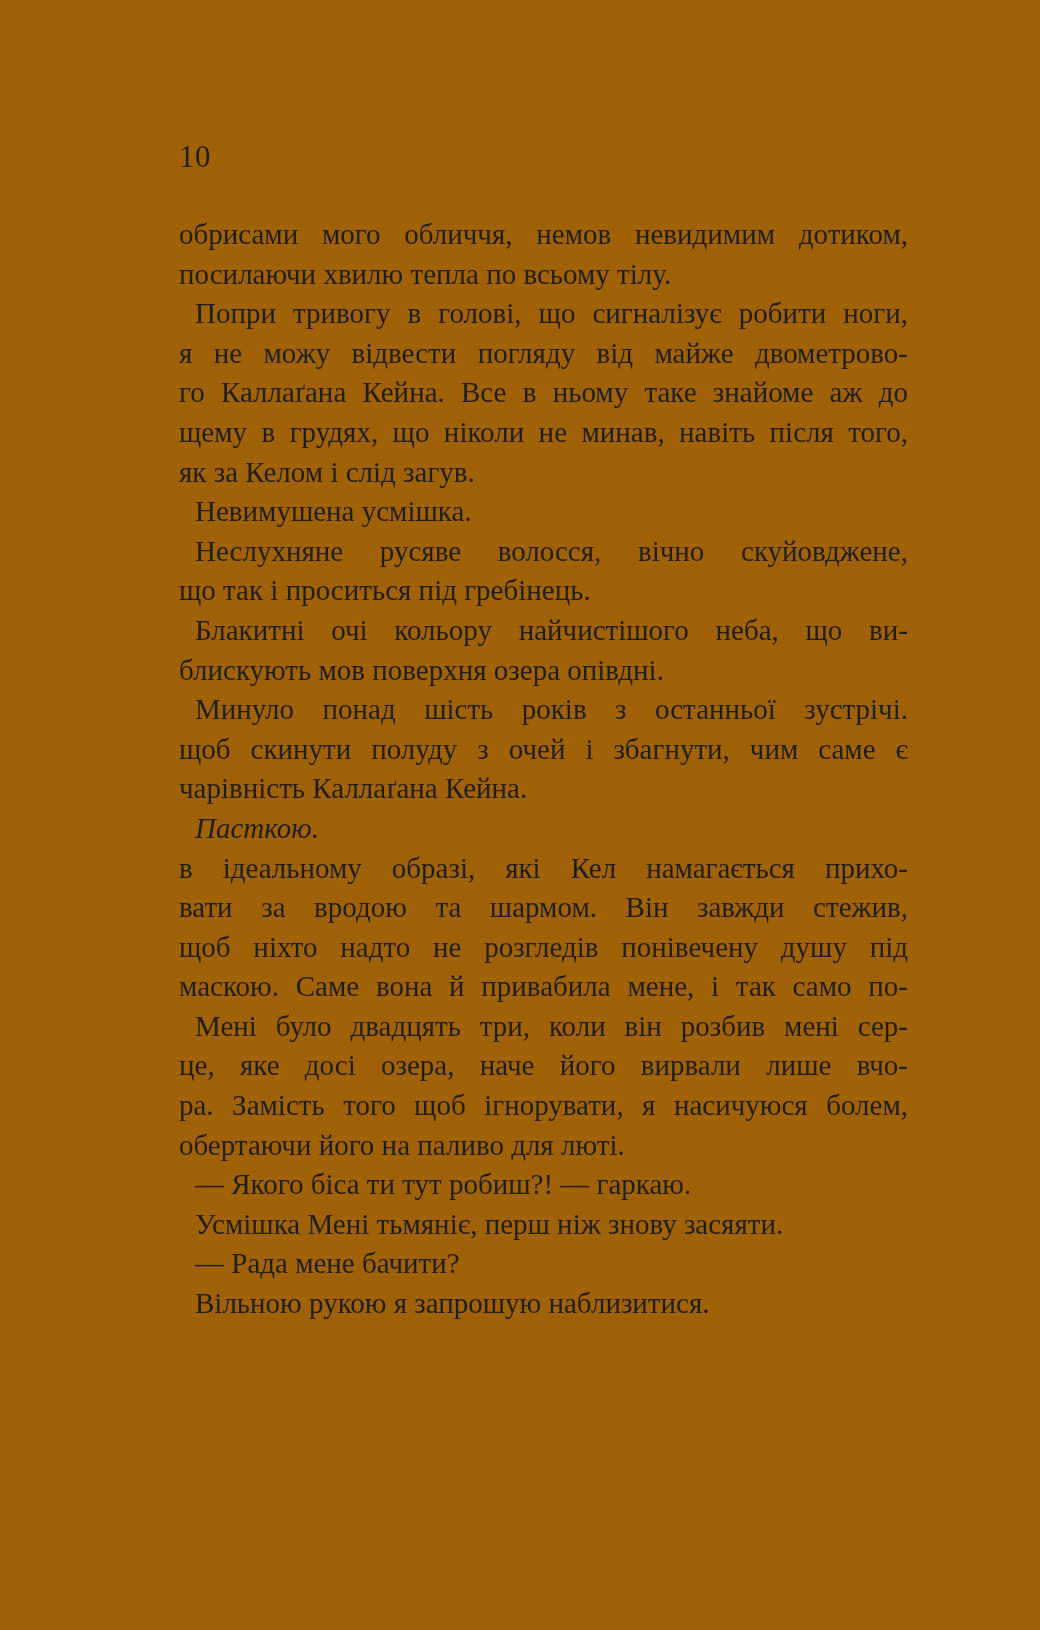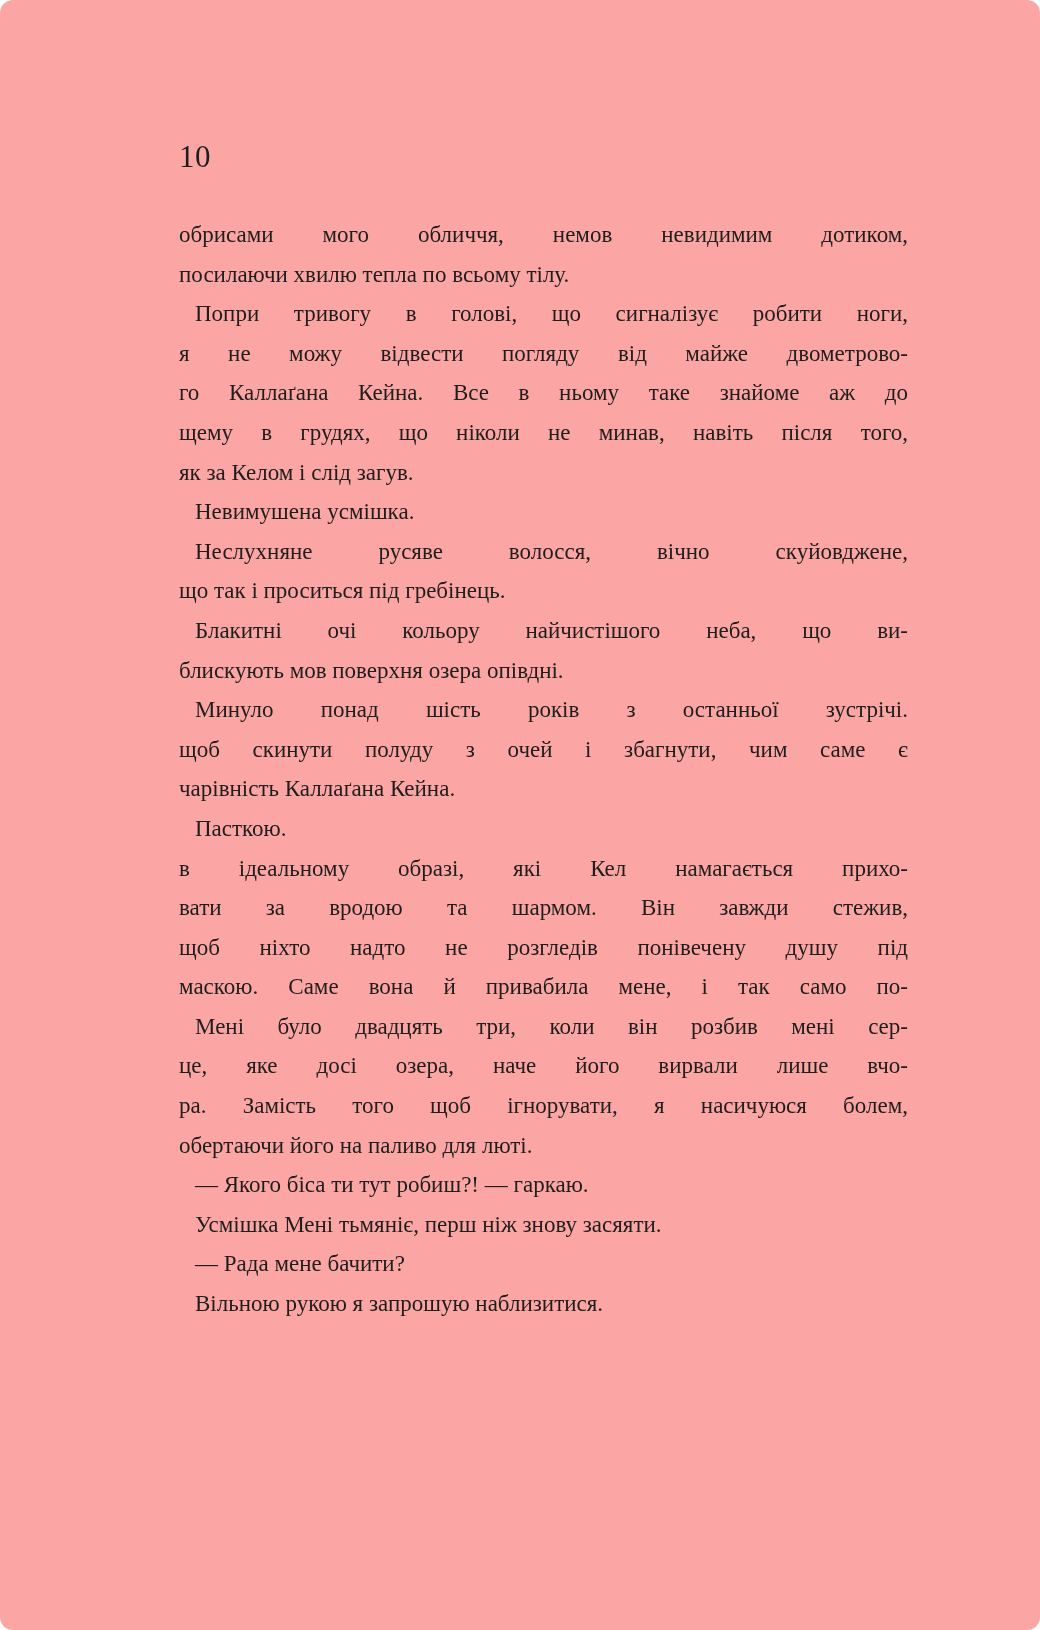--- a/index.html
+++ b/index.html
@@ -4,57 +4,57 @@
 <style>
   html, body {
     margin: 0;
     padding: 0;
     background: #ffffff;
   }
   .book-page {
     position: relative;
     width: 1040px;
     height: 1630px;
-    background: #fca5a5;
+    background: #a16207;
     color: #1e1e1c;
     font-family: "Liberation Serif", "DejaVu Serif", serif;
     overflow: hidden;
-    border-radius: 13px;
   }
   .page-number {
     position: absolute;
     left: 179px;
     top: 141px;
     font-size: 31px;
     line-height: 32px;
     letter-spacing: 0.5px;
   }
   .text-block {
     position: absolute;
     left: 179px;
     top: 215px;
     width: 729px;
   }
   .line {
-    font-size: 23px;
+    font-size: 29px;
     line-height: 39.6px;
     height: 39.6px;
     text-align: justify;
     text-align-last: justify;
     white-space: nowrap;
     overflow: visible;
   }
   .line.last {
     text-align: left;
     text-align-last: left;
   }
   .line.first-line {
     text-indent: 16px;
   }
   .line.italic {
+    font-style: italic;
   }
 </style>
 </head>
 <body>
 
 <div class="book-page">
   <div class="page-number">10</div>
   <div class="text-block">
       <div>
         <div class="line">обрисами мого обличчя, немов невидимим дотиком,</div>

